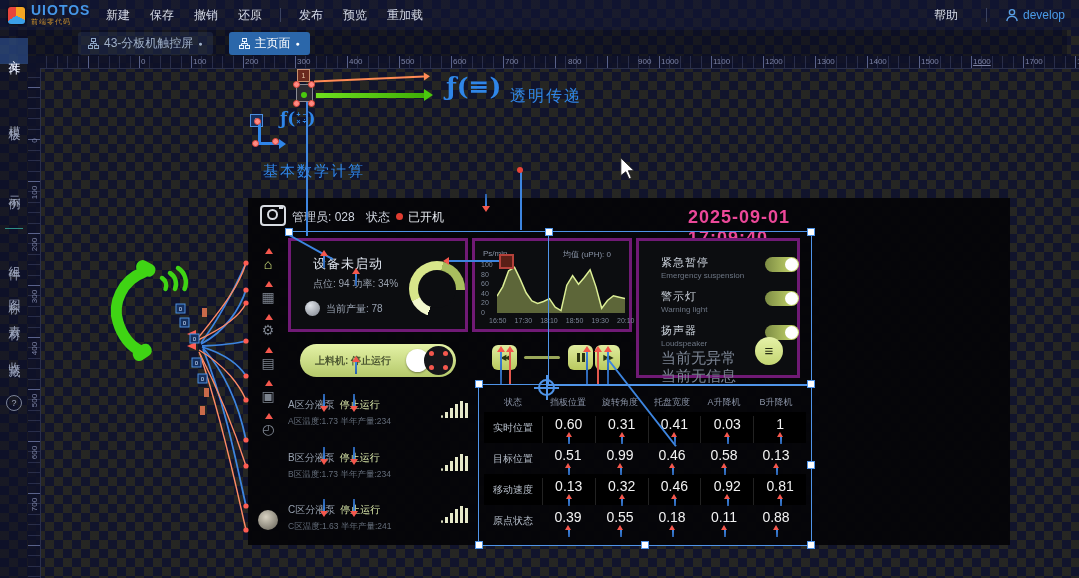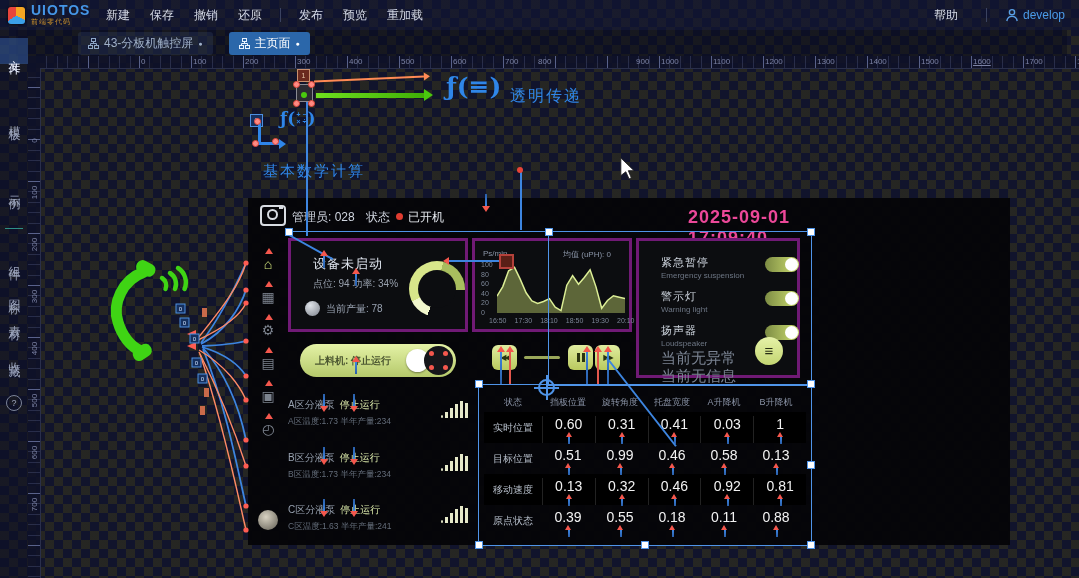--- a/index.html
+++ b/index.html
@@ -579,22 +579,22 @@
   </svg>
 
 <span class="rlh" style="left: 141px;">0</span>
     <span class="rlh" style="left: 193px;">100</span>
     <span class="rlh" style="left: 245px;">200</span>
     <span class="rlh" style="left: 297px;">300</span>
     <span class="rlh" style="left: 349px;">400</span>
     <span class="rlh" style="left: 401px;">500</span>
     <span class="rlh" style="left: 453px;">600</span>
     <span class="rlh" style="left: 505px;">700</span>
-    <span class="rlh" style="left: 538px;">800</span>
-    <span class="rlh" style="left: 636px;">900</span>
+    <span class="rlh" style="left: 568px;">800</span>
+    <span class="rlh" style="left: 609px; padding-left: 29px;">900</span>
     <span class="rlh" style="left: 661px;">1000</span>
     <span class="rlh" style="left: 713px;">1100</span>
     <span class="rlh" style="left: 765px;">1200</span>
     <span class="rlh" style="left: 817px;">1300</span>
     <span class="rlh" style="left: 869px;">1400</span>
     <span class="rlh" style="left: 921px;">1500</span>
     <span class="rlh" style="left: 973px; text-decoration: underline;">1600</span>
     <span class="rlh" style="left: 1025px;">1700</span>
     <span class="rlh" style="left: 1077px;">1800</span>
     <span class="rlv" style="top: 136px;">0</span>

